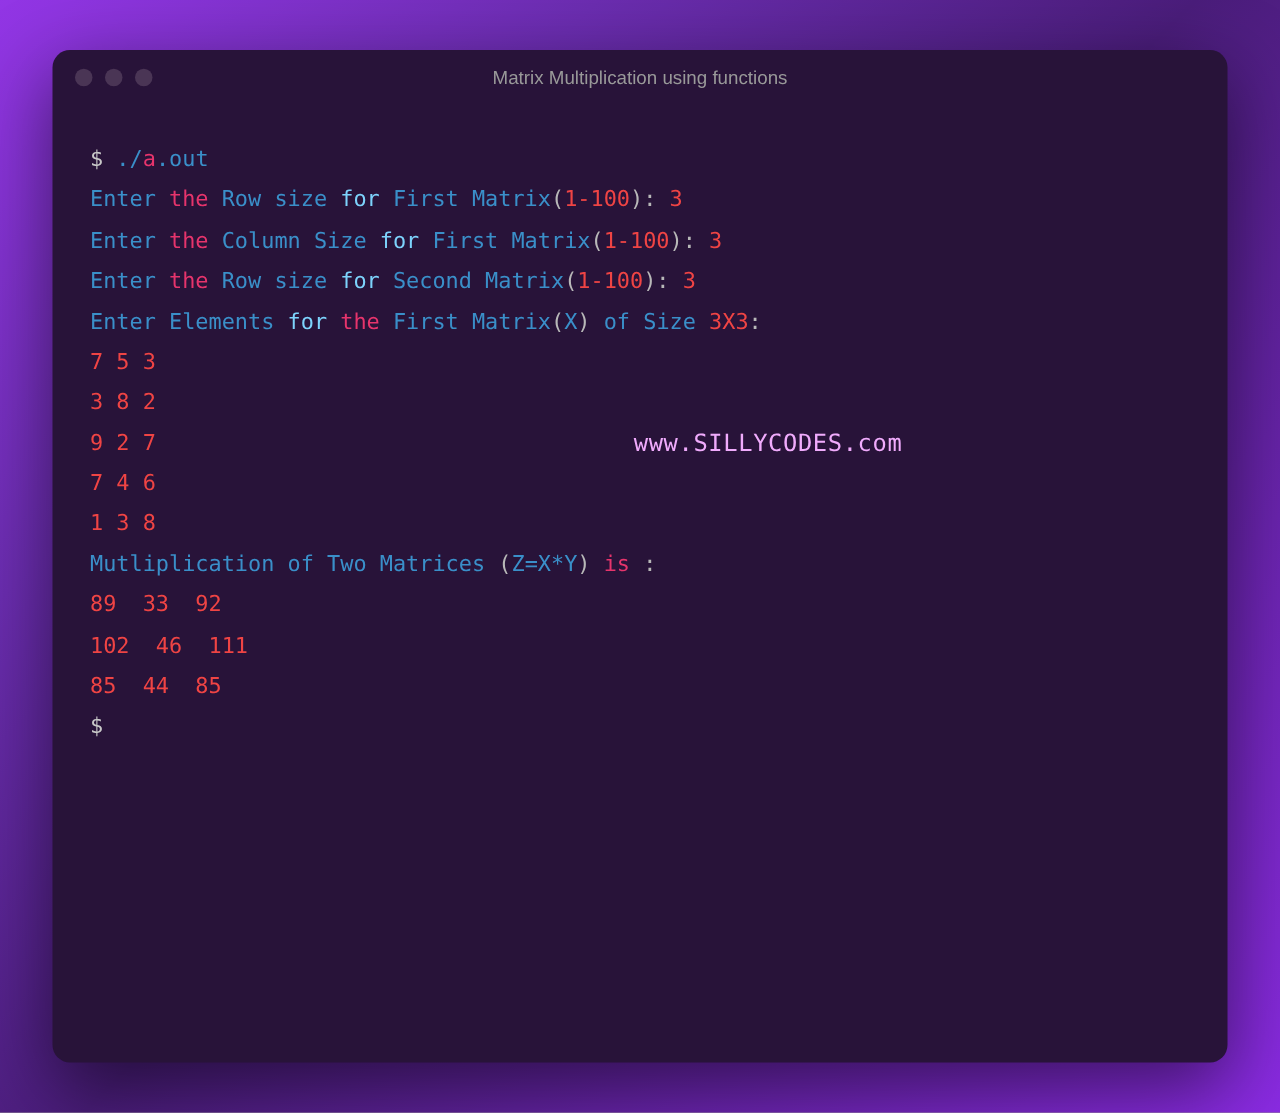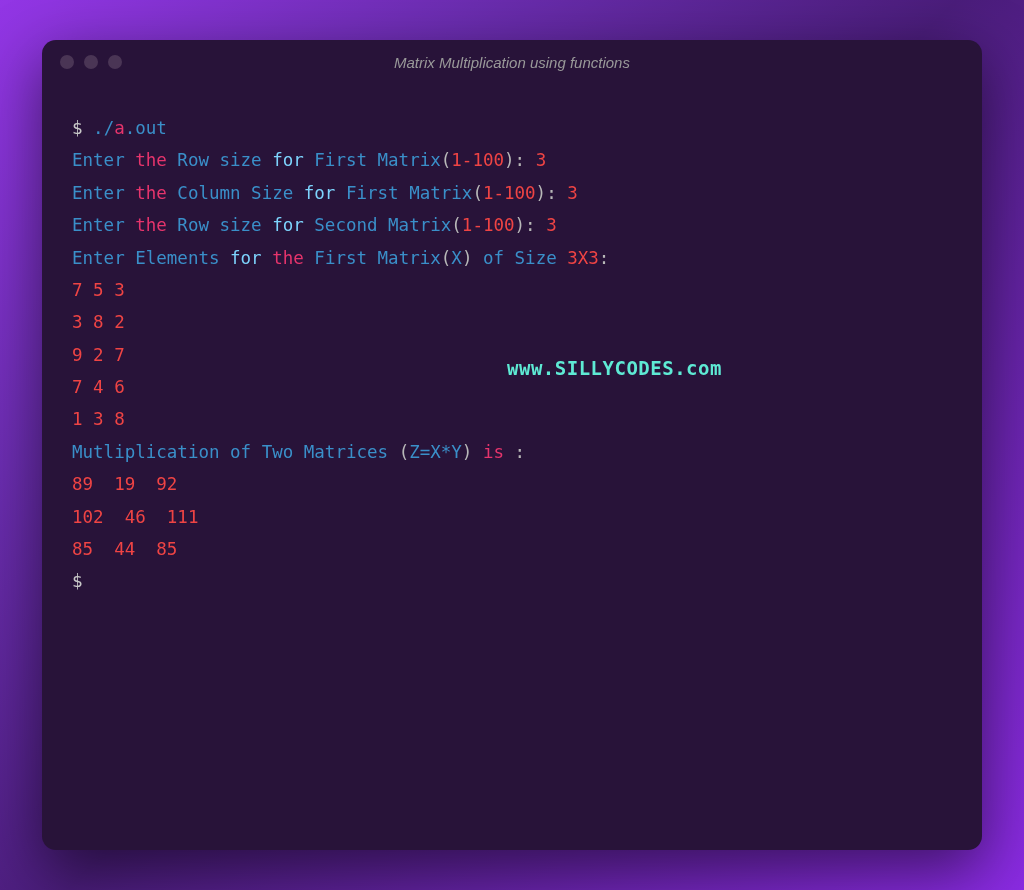--- a/index.html
+++ b/index.html
@@ -25,21 +25,20 @@
       overflow: hidden;
       display: flex;
       flex-direction: column;
     }
     .title-bar {
       height: 44px;
       display: flex;
       align-items: center;
       padding: 11px 18px;
       position: relative;
-      font-style: italic;
     }
     .traffic-lights {
       display: flex;
       gap: 10px;
     }
     .traffic-light {
       width: 14px;
       height: 14px;
       border-radius: 50%;
       background: #4a3555;
@@ -67,25 +66,25 @@
     }
     .prompt { color: #c8c8c8; }
     .red { color: #e6346c; }
     .blue { color: #3a8fc9; }
     .teal { color: #7dd3fc; }
     .tealnum { color: #ef4444; }
     .paren { color: #b8b8b8; }
     .colon { color: #b8b8b8; }
     .watermark {
       position: absolute;
-      top: 267px;
+      top: 254px;
       left: 465px;
-      color: #5eead4;
+      color: #f0abfc;
       font-size: 19px;
-      font-weight: bold;
+      font-weight: normal;
       letter-spacing: 0.5px;
     }
   </style>
 </head>
 <body>
 
 <div class="terminal-window">
   <div class="title-bar">
     <div class="traffic-lights">
       <div class="traffic-light"></div>
@@ -99,19 +98,19 @@
     <div class="line"><span class="blue">Enter </span><span class="red">the</span><span class="blue"> Row size </span><span class="teal">for</span><span class="blue"> First Matrix</span><span class="paren">(</span><span class="tealnum">1-100</span><span class="paren">)</span><span class="colon">: </span><span class="tealnum">3</span></div>
     <div class="line"><span class="blue">Enter </span><span class="red">the</span><span class="blue"> Column Size </span><span class="teal">for</span><span class="blue"> First Matrix</span><span class="paren">(</span><span class="tealnum">1-100</span><span class="paren">)</span><span class="colon">: </span><span class="tealnum">3</span></div>
     <div class="line"><span class="blue">Enter </span><span class="red">the</span><span class="blue"> Row size </span><span class="teal">for</span><span class="blue"> Second Matrix</span><span class="paren">(</span><span class="tealnum">1-100</span><span class="paren">)</span><span class="colon">: </span><span class="tealnum">3</span></div>
     <div class="line"><span class="blue">Enter Elements </span><span class="teal">for</span><span class="blue"> </span><span class="red">the</span><span class="blue"> First Matrix</span><span class="paren">(</span><span class="blue">X</span><span class="paren">)</span><span class="blue"> of Size </span><span class="tealnum">3X3</span><span class="colon">:</span></div>
     <div class="line tealnum">7 5 3</div>
     <div class="line tealnum">3 8 2</div>
     <div class="line tealnum">9 2 7</div>
     <div class="line tealnum">7 4 6</div>
     <div class="line tealnum">1 3 8</div>
     <div class="line"><span class="blue">Mutliplication of Two Matrices </span><span class="paren">(</span><span class="blue">Z=X*Y</span><span class="paren">)</span><span class="blue"> </span><span class="red">is</span><span class="colon"> :</span></div>
-    <div class="line tealnum">89  19  92  </div>
+    <div class="line tealnum">89  33  92  </div>
     <div class="line tealnum">102  46  111  </div>
     <div class="line tealnum">85  44  85  </div>
     <div class="line"><span class="prompt">$ </span></div>
     <div class="watermark">www.SILLYCODES.com</div>
   </div>
 </div>
 
 </body></html>

